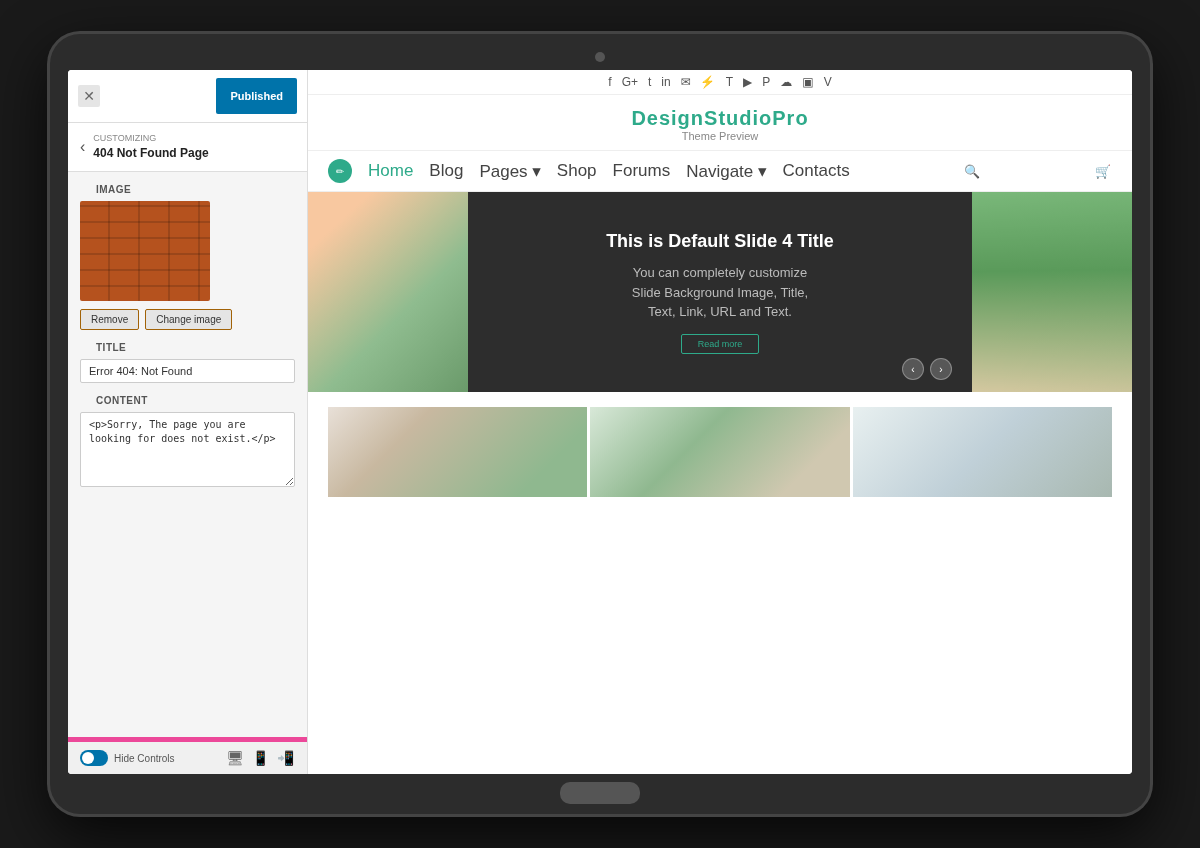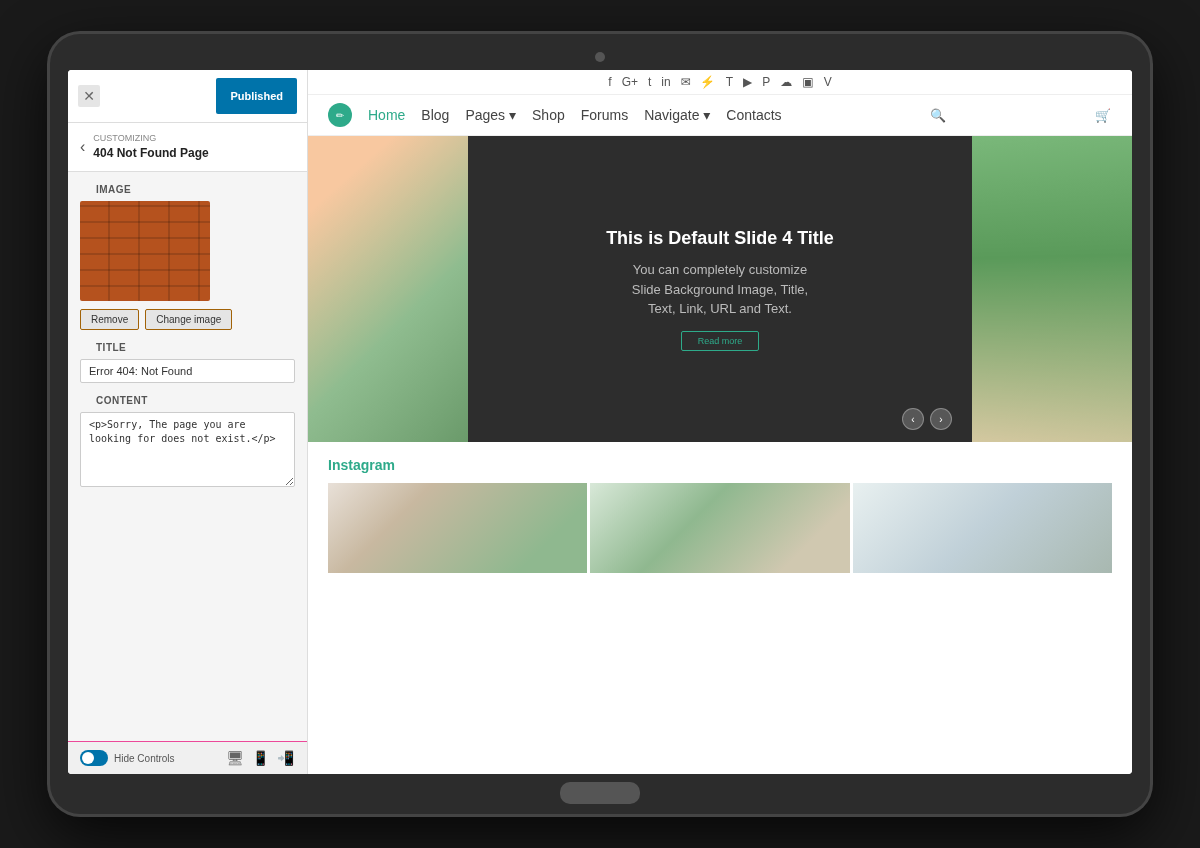--- a/index.html
+++ b/index.html
@@ -210,21 +210,21 @@
       background: #fff;
       color: #333;
       min-height: 75px;
       resize: vertical;
       line-height: 1.4;
     }
 
     .customizer-footer {
       padding: 8px 12px;
       background: #f0f0f0;
-      border-top: 1px solid #ec4899;
+      border-top: 5px solid #ec4899;
       display: flex;
       align-items: center;
       gap: 12px;
     }
 
     .hide-controls {
       display: flex;
       align-items: center;
       gap: 6px;
       font-size: 10px;
@@ -325,37 +325,37 @@
       background: #2eaa8a;
       border-radius: 50%;
       display: flex;
       align-items: center;
       justify-content: center;
       color: #fff;
       font-size: 10px;
     }
 
     .nav-link {
-      font-size: 14px;
+      font-size: 17px;
       color: #444;
       text-decoration: none;
     }
 
     .nav-link.active { color: #2eaa8a; }
 
     .nav-icon {
       font-size: 13px;
       color: #555;
       margin-left: auto;
     }
 
     
     .slider-section {
       position: relative;
-      height: 306px;
+      height: 200px;
       background: #e8e8e8;
       overflow: hidden;
       display: flex;
       align-items: stretch;
     }
 
     .slide-left-panel {
       width: 160px;
       background: #d0d0d0;
       transform: perspective(400px) rotateY(15deg);
@@ -567,20 +567,24 @@
         <span class="social-icon">✉</span>
         <span class="social-icon">⚡</span>
         <span class="social-icon">T</span>
         <span class="social-icon">▶</span>
         <span class="social-icon">P</span>
         <span class="social-icon">☁</span>
         <span class="social-icon">▣</span>
         <span class="social-icon">V</span>
       </div>
 
+      <div class="site-header">
+        <div class="site-title">DesignStudioPro</div>
+        <div class="site-subtitle">Theme Preview</div>
+      </div>
 
       <div class="site-nav">
         <div class="nav-logo-circle">✏</div>
         <a class="nav-link active">Home</a>
         <a class="nav-link">Blog</a>
         <a class="nav-link">Pages ▾</a>
         <a class="nav-link">Shop</a>
         <a class="nav-link">Forums</a>
         <a class="nav-link">Navigate ▾</a>
         <a class="nav-link">Contacts</a>
@@ -602,21 +606,20 @@
             <div class="slide-arrow">›</div>
           </div>
         </div>
 
         <div class="slide-right-panel">
           <div class="slide-right-img"></div>
         </div>
       </div>
 
       <div class="instagram-section">
-        <div class="instagram-title">Instagram</div>
         <div class="instagram-grid">
           <div class="insta-img"></div>
           <div class="insta-img"></div>
           <div class="insta-img"></div>
         </div>
       </div>
 
     </div>
 
   </div>

